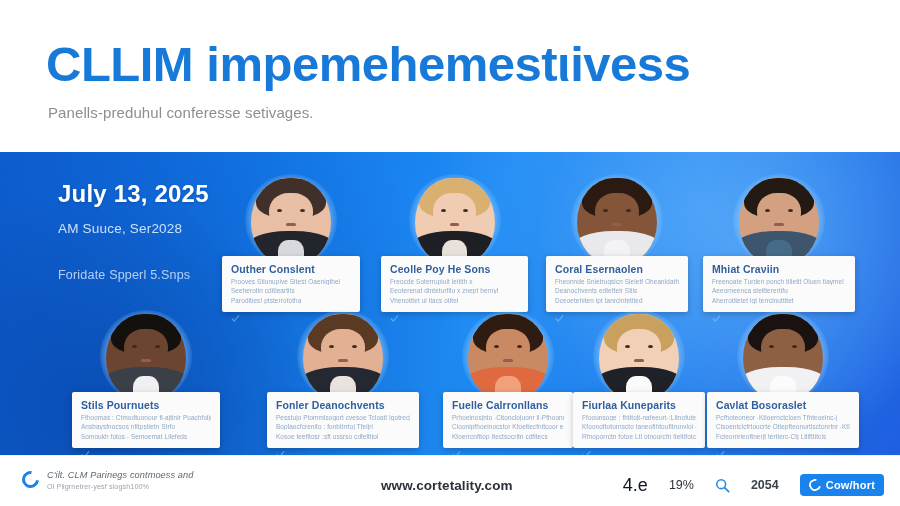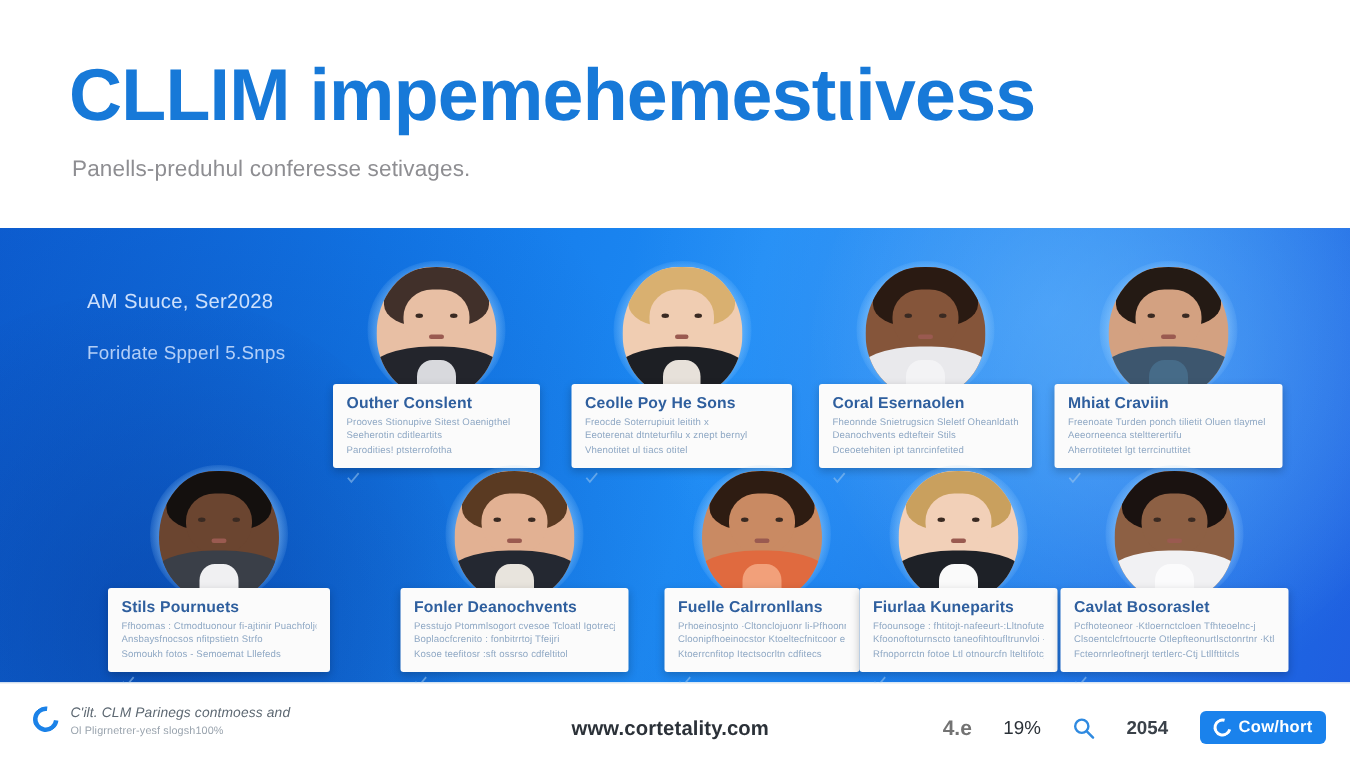--- a/index.html
+++ b/index.html
@@ -49,21 +49,21 @@
   .datebox { position: absolute; left: 58px; top: 28px; z-index: 5; }
   .date-main {
     font-size: 24px; font-weight: 700; color: #ffffff; letter-spacing: 0.2px;
     text-shadow: 0 1px 3px rgba(0,0,0,0.18); white-space: nowrap;
   }
   .date-sub {
     margin-top: 13px; font-size: 13.5px; color: #dceaff; letter-spacing: 0.2px;
     white-space: nowrap; opacity: 0.93;
   }
   .date-note {
-    margin-top: 20px; font-size: 12.5px; color: #cfe2ff; letter-spacing: 0.2px;
+    margin-top: 32px; font-size: 12.5px; color: #cfe2ff; letter-spacing: 0.2px;
     white-space: nowrap; opacity: 0.85;
   }
 
   
   .speaker { position: absolute; z-index: 4; }
   .halo {
     position: absolute; left: 50%; top: 0; transform: translateX(-50%);
     width: 92px; height: 92px; border-radius: 50%;
     background: radial-gradient(circle, rgba(190,226,255,0.85) 0%, rgba(160,212,255,0.45) 62%, rgba(160,212,255,0) 74%);
   }
@@ -118,21 +118,21 @@
   .f-l2 { font-size: 7.2px; color: #9aa4ae; letter-spacing: 0.1px; white-space: nowrap; filter: blur(0.3px); margin-top: 1px; }
 
   .f-url {
     position: absolute; left: 381px; top: 22px;
     font-size: 13.5px; font-weight: 700; color: #2b3138; letter-spacing: 0.1px; white-space: nowrap;
   }
   .f-right {
     position: absolute; right: 16px; top: 18px;
     display: flex; align-items: center; gap: 21px;
   }
-  .f-ratio { font-size: 14px; font-weight: 700; color: #737373; white-space: nowrap; }
+  .f-ratio { font-size: 18px; font-weight: 400; color: #0f172a; white-space: nowrap; }
   .f-pct { font-size: 12.5px; font-weight: 400; color: #2b3138; white-space: nowrap; }
   .f-search { width: 15px; height: 15px; display: block; }
   .f-num { font-size: 12.5px; font-weight: 700; color: #3a4149; white-space: nowrap; }
   .f-btn {
     display: flex; align-items: flex-end; gap: 5px;
     background: #1a82ec; border: none; border-radius: 4px;
     padding: 5px 9px; cursor: pointer;
   }
   .f-btn-icon {
     width: 12px; height: 12px; border-radius: 50%;
@@ -147,20 +147,21 @@
 <div class="page">
 
   <div class="header">
     <div class="header-title">CLLIM impemehemestιivess</div>
     <div class="header-sub">Panells-preduhul conferesse setivages.</div>
   </div>
 
   <div class="stage">
 
     <div class="datebox">
+      <div class="date-main">July 13, 2025</div>
       <div class="date-sub">AM Suuce, Ser2028</div>
       <div class="date-note">Foridate Spperl 5.Snps</div>
     </div>
 
     <div id="speaker-grid">
         <div class="speaker" style="left: 222px; top: 22px; width: 138px;">
           <div class="halo" style="background:radial-gradient(circle,#bfe2ff 0%, rgba(160,212,255,0.40) 62%, rgba(160,212,255,0) 74%)"></div>
           <div class="portrait">
             <div class="p-skin" style="background:#e8bfa4"></div>
             <div class="p-hair" style="background:#41302a"></div>

